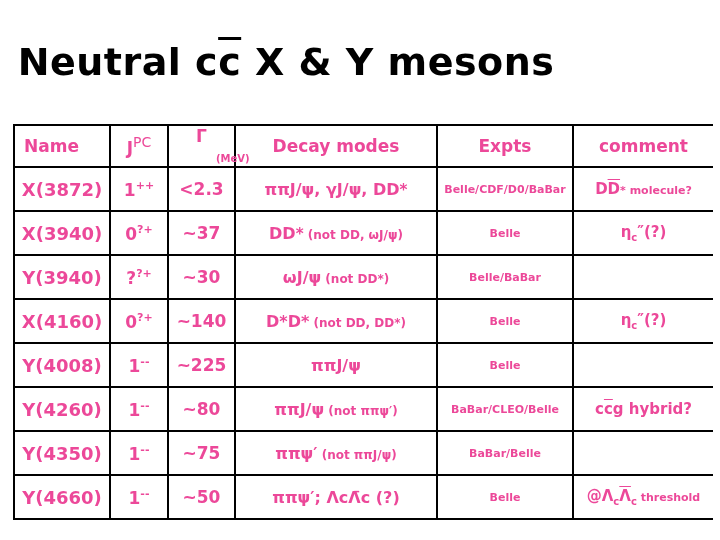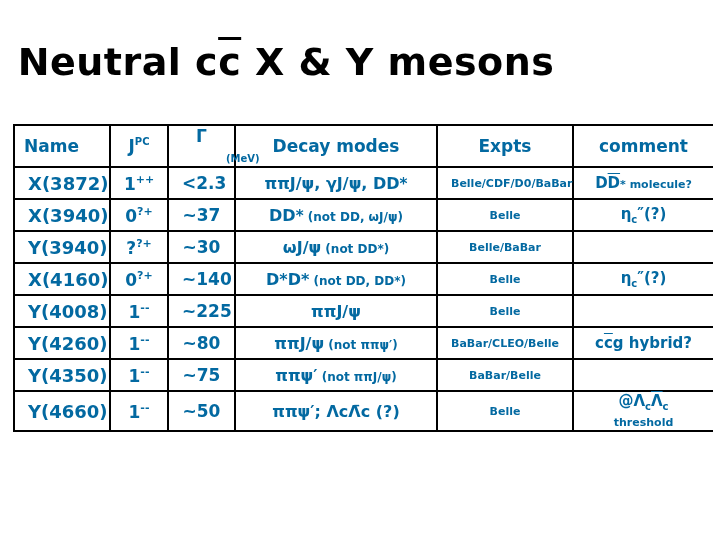--- a/index.html
+++ b/index.html
@@ -41,42 +41,42 @@
     width: 699px;
   }
   table.meson {
     border-collapse: collapse;
     width: 699px;
     table-layout: fixed;
     font-family: "DejaVu Sans", sans-serif;
   }
   table.meson td, table.meson th {
     border: 2px solid #000000;
-    padding: 0 13px;
+    padding: 0 3px;
     text-align: center;
     vertical-align: middle;
     font-weight: 700;
-    color: #0369a1;
+    color: #ec4899;
   }
   
   table.meson tr > *:last-child { border-right: 0; }
 
   col.c-name { width: 96px; }
   col.c-jpc  { width: 58px; }
   col.c-gam  { width: 67px; }
   col.c-dec  { width: 202px; }
   col.c-exp  { width: 136px; }
   col.c-com  { width: 140px; }
 
   thead th { height: 38px; font-size: 17px; }
   thead th.h-name { text-align: left; padding-left: 9px; }
-  thead th .sup { font-size: 10px; vertical-align: super; font-weight: 700; }
+  thead th .sup { font-size: 14px; vertical-align: super; font-weight: 400; }
   thead th .unit { font-size: 10px; font-weight: 700; margin-left: 44px; }
 
-  tbody tr { height: 32px; }
+  tbody tr { height: 44px; }
   td.name { text-align: left; padding-left: 7px; font-size: 18px; }
   td.jpc  { font-size: 17px; }
   td.jpc .sup { font-size: 11px; vertical-align: super; }
   td.gam  { font-size: 17px; margin-left: 48px; }
   td.dec  { font-size: 16px; }
   td.dec .small { font-size: 12px; }
   td.exp  { font-size: 11px; }
   td.com  { font-size: 15px; }
   td.com .small { font-size: 11px; }
   td.com .sub { font-size: 10px; vertical-align: sub; }

